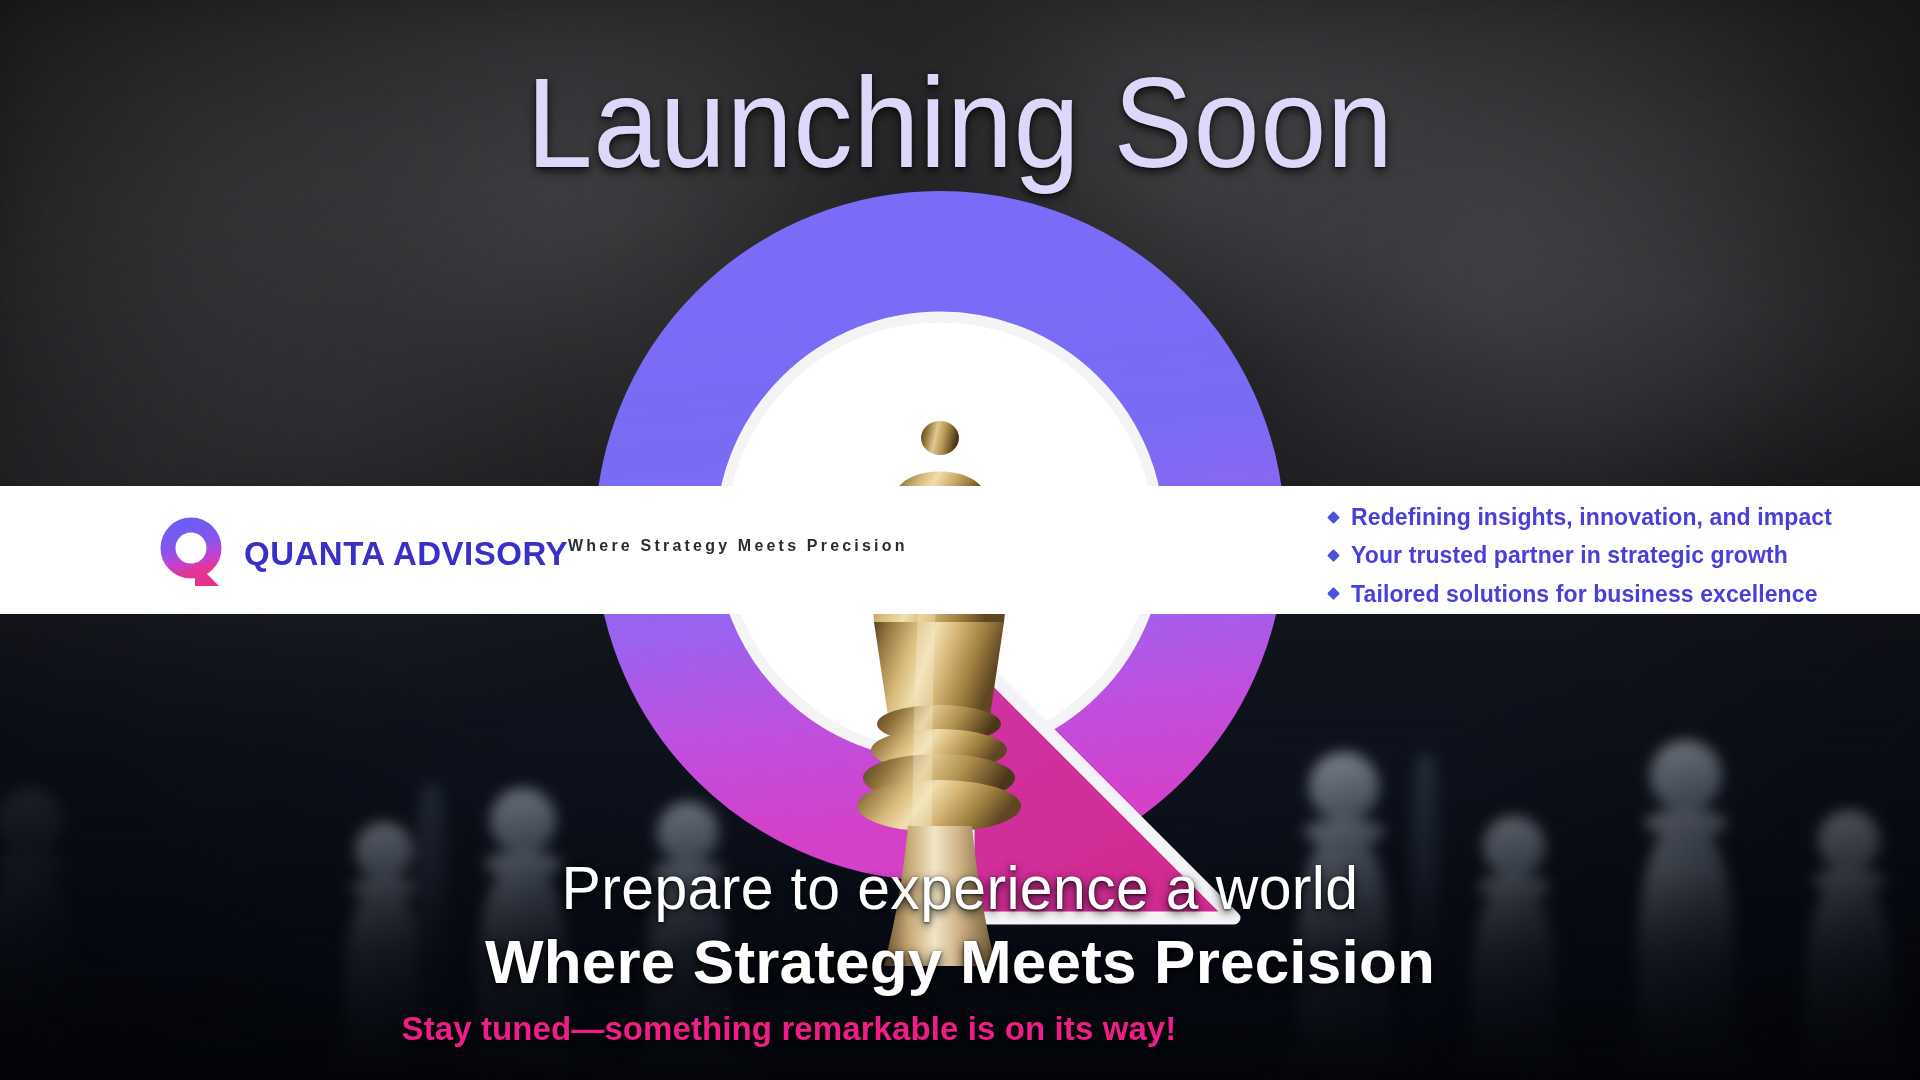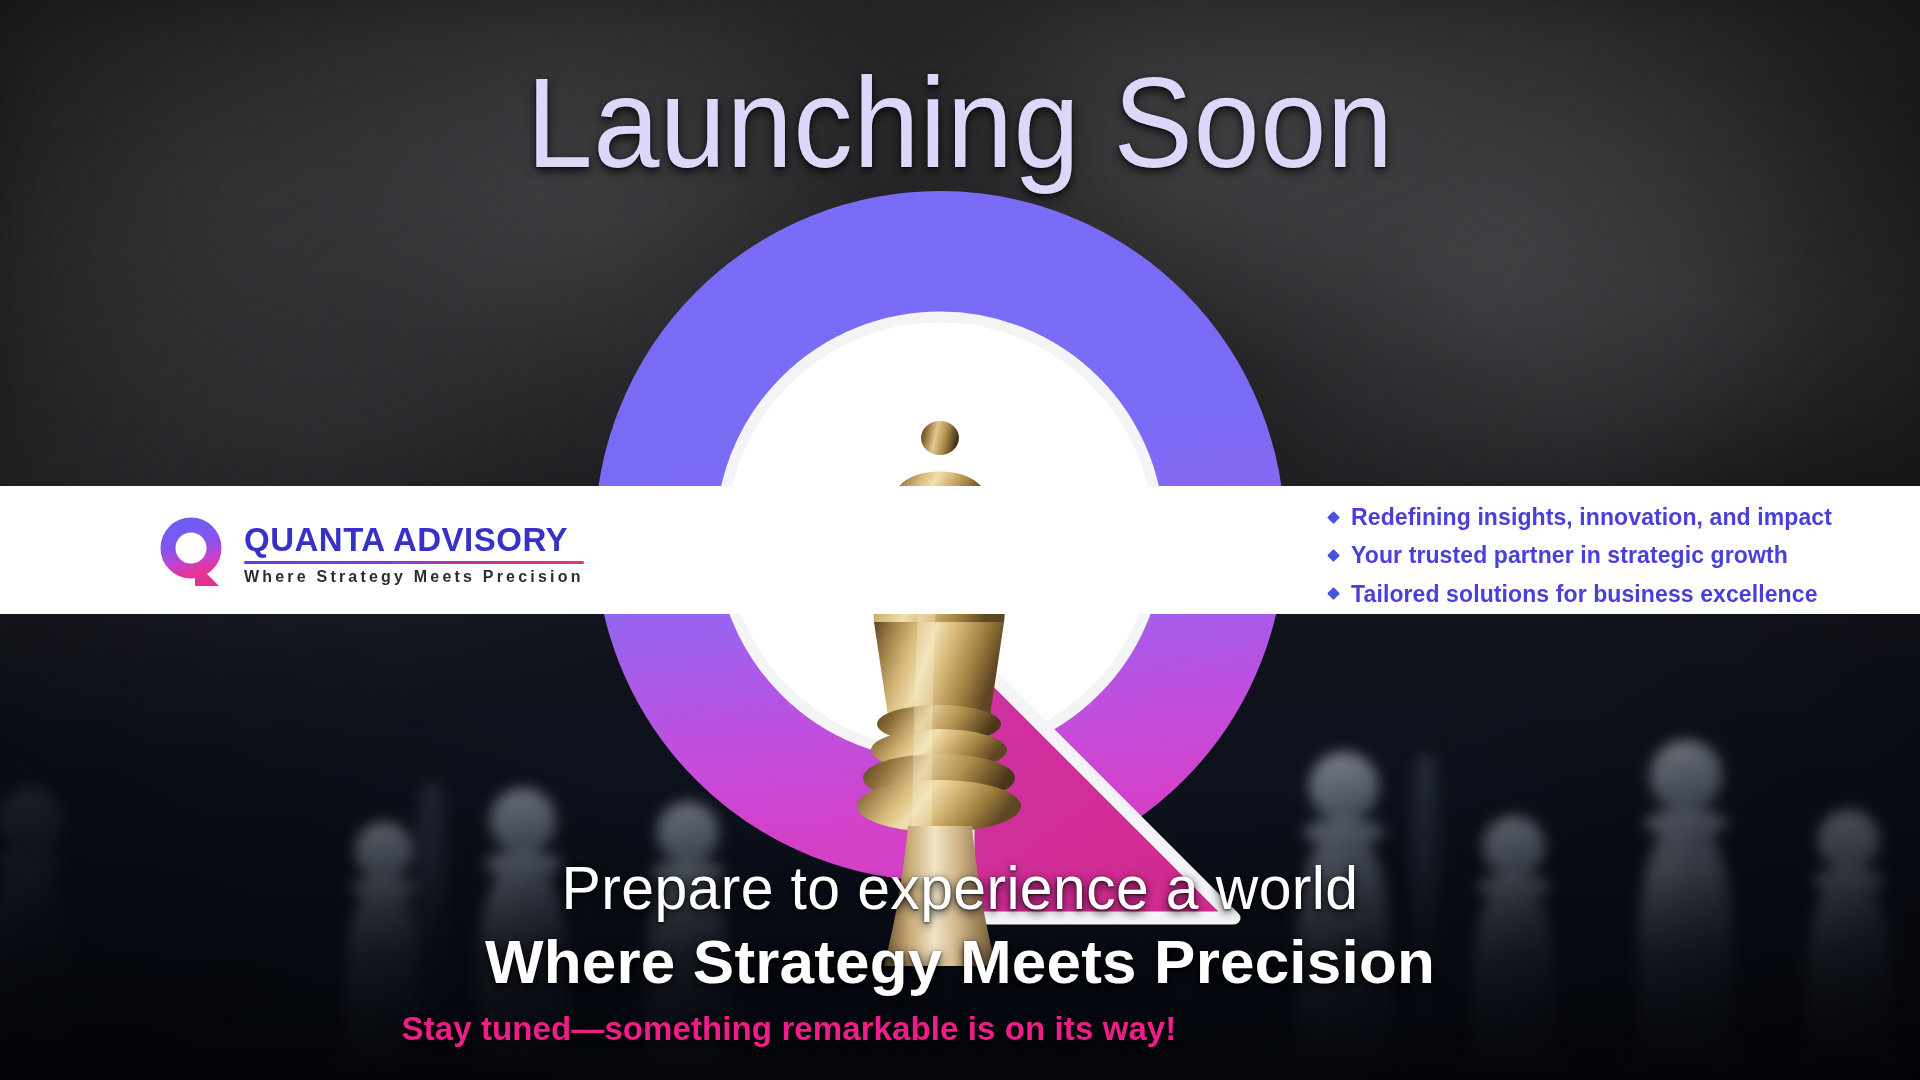--- a/index.html
+++ b/index.html
@@ -110,21 +110,21 @@
   
   .band {
     position:absolute; left:0; top:486px; width:1920px; height:128px;
     background:#ffffff;
   }
 
   
   .logo { position:absolute; left:158px; top:512px; height:82px; display:flex; align-items:center; gap:14px; }
   .logo-mark { width:72px; height:72px; flex:0 0 72px; }
   .logo-mark svg { display:block; width:72px; height:72px; }
-  .logo-text { display:flex; flex-direction:column; padding-top:2px; }
+  .logo-text { display:flex; flex-direction:row; padding-top:2px; }
   .logo-name {
     font-size:33px; font-weight:bold; color:#3730c9;
     letter-spacing:.5px; line-height:1.05; white-space:nowrap;
   }
   .logo-rule {
     height:3px; margin:3px 0 4px;
     background:linear-gradient(90deg,#5b3fe0 0%, #8b3ad6 42%, #d62f8e 78%, #e8337f 100%);
     border-radius:2px;
   }
   .logo-tag {

